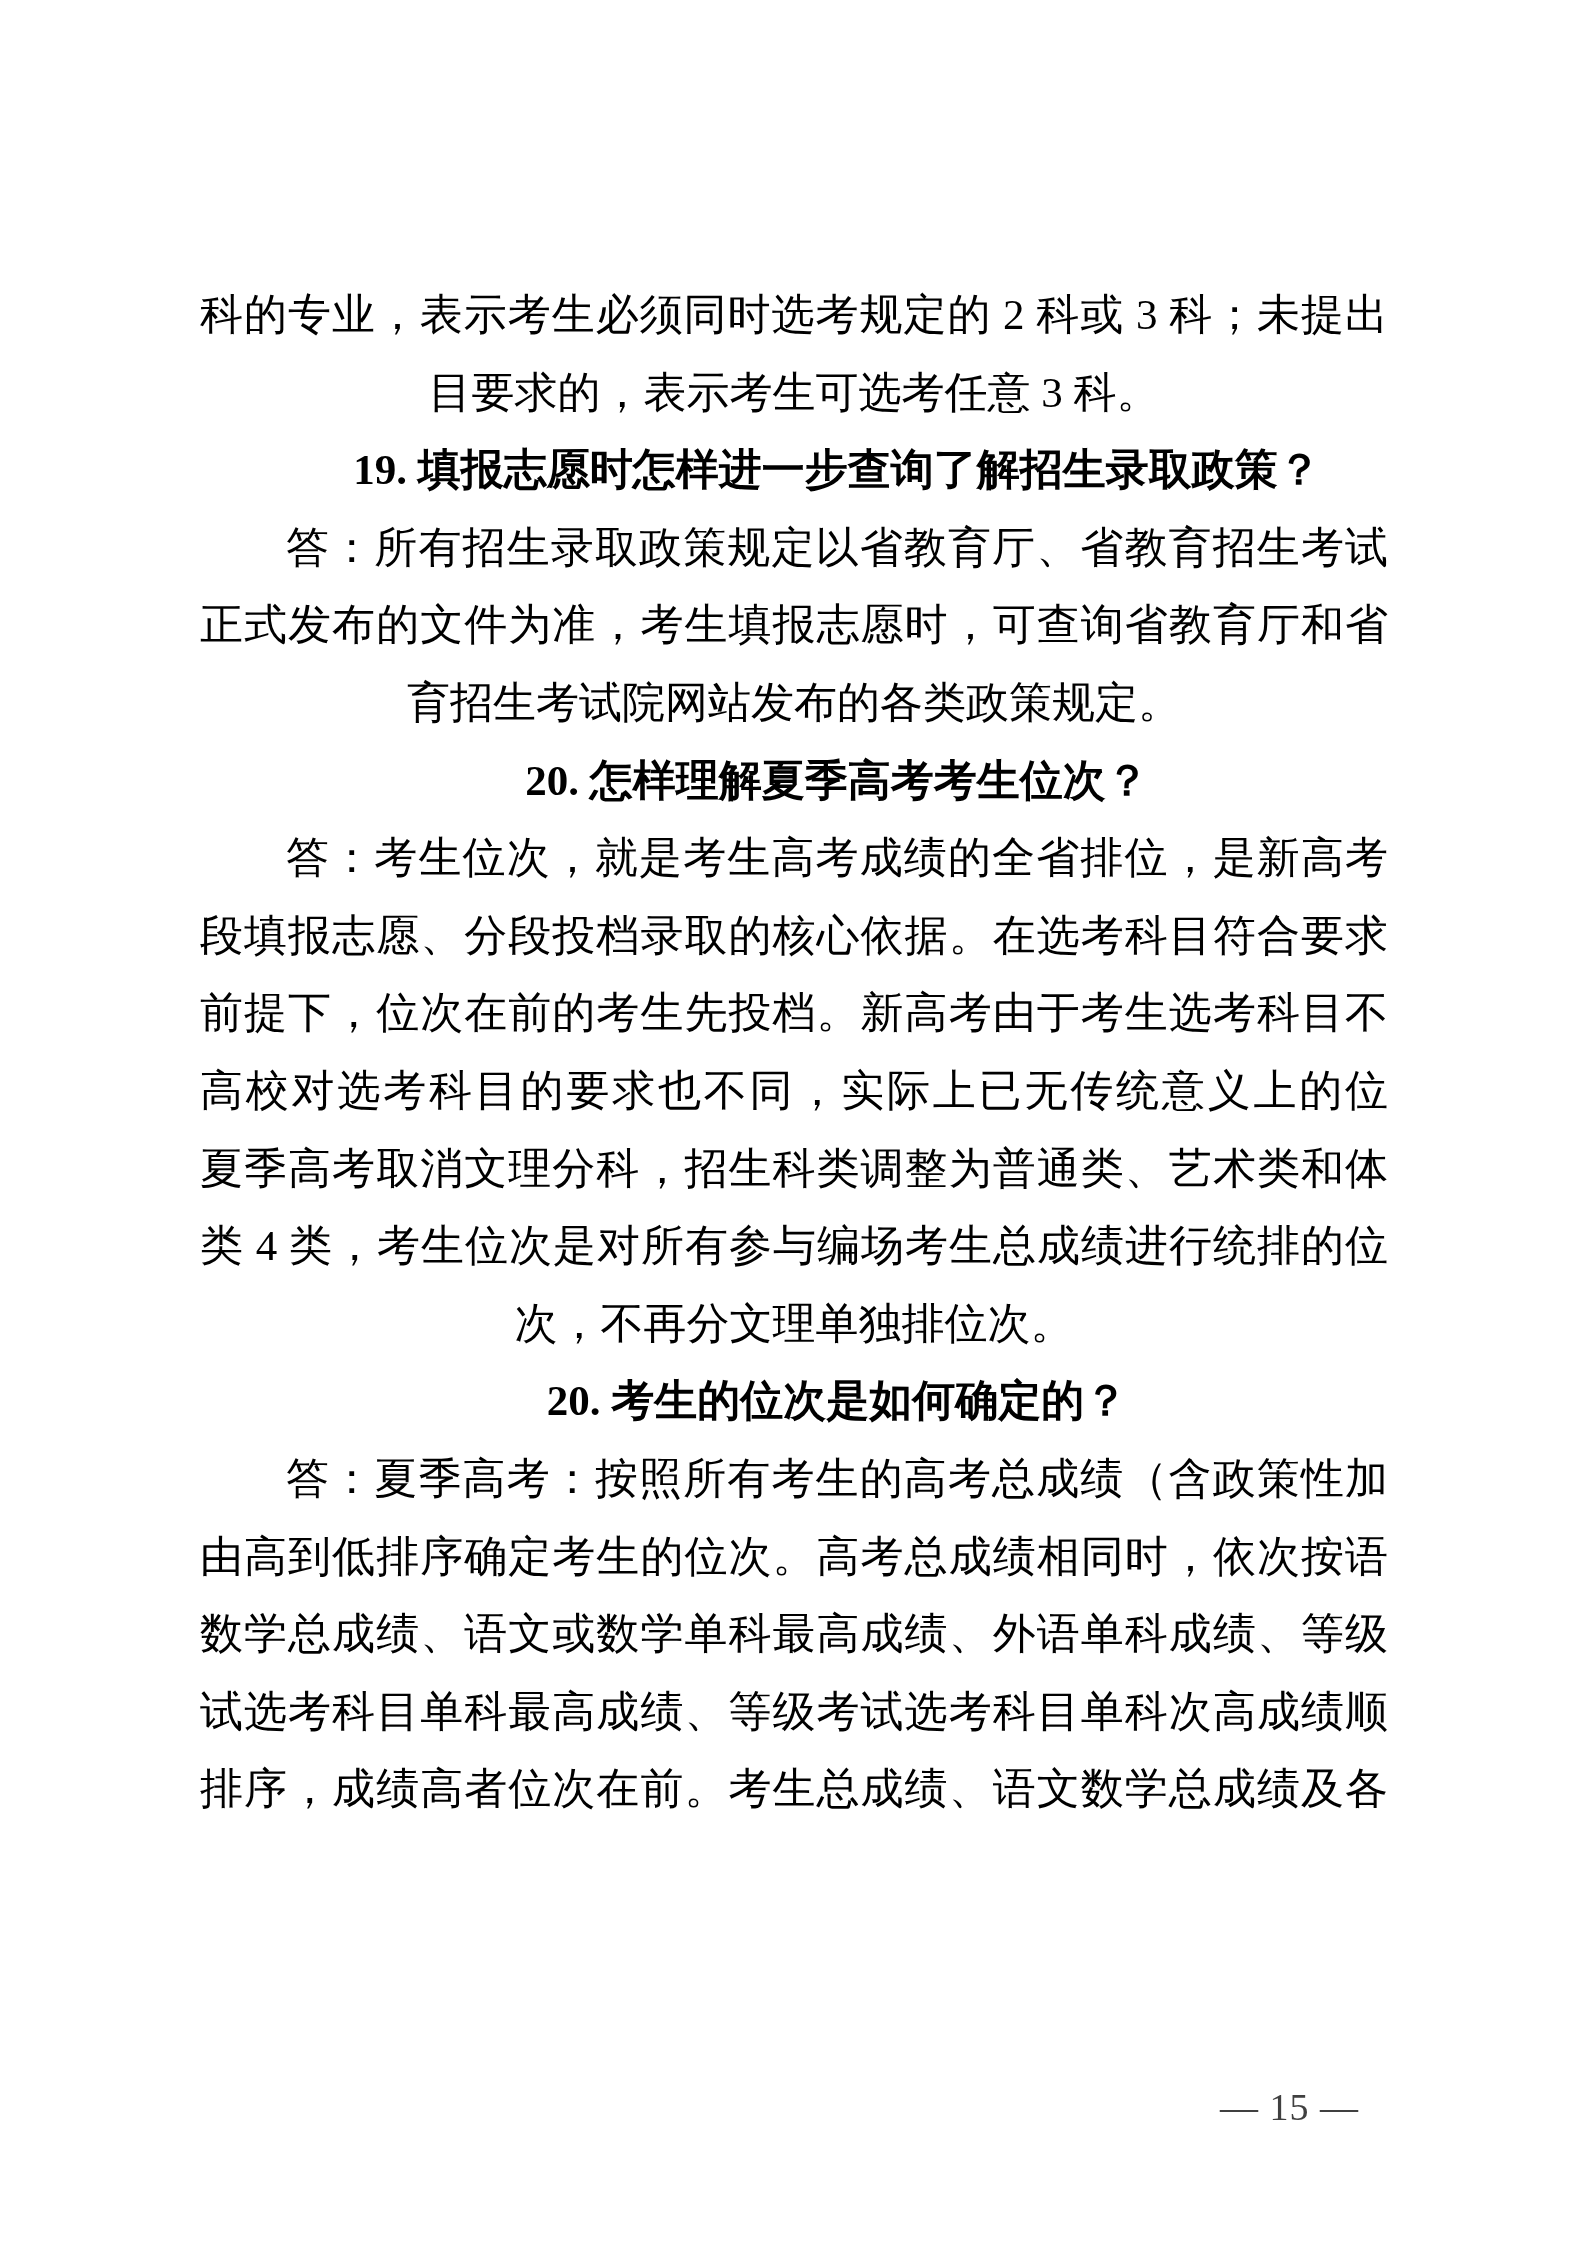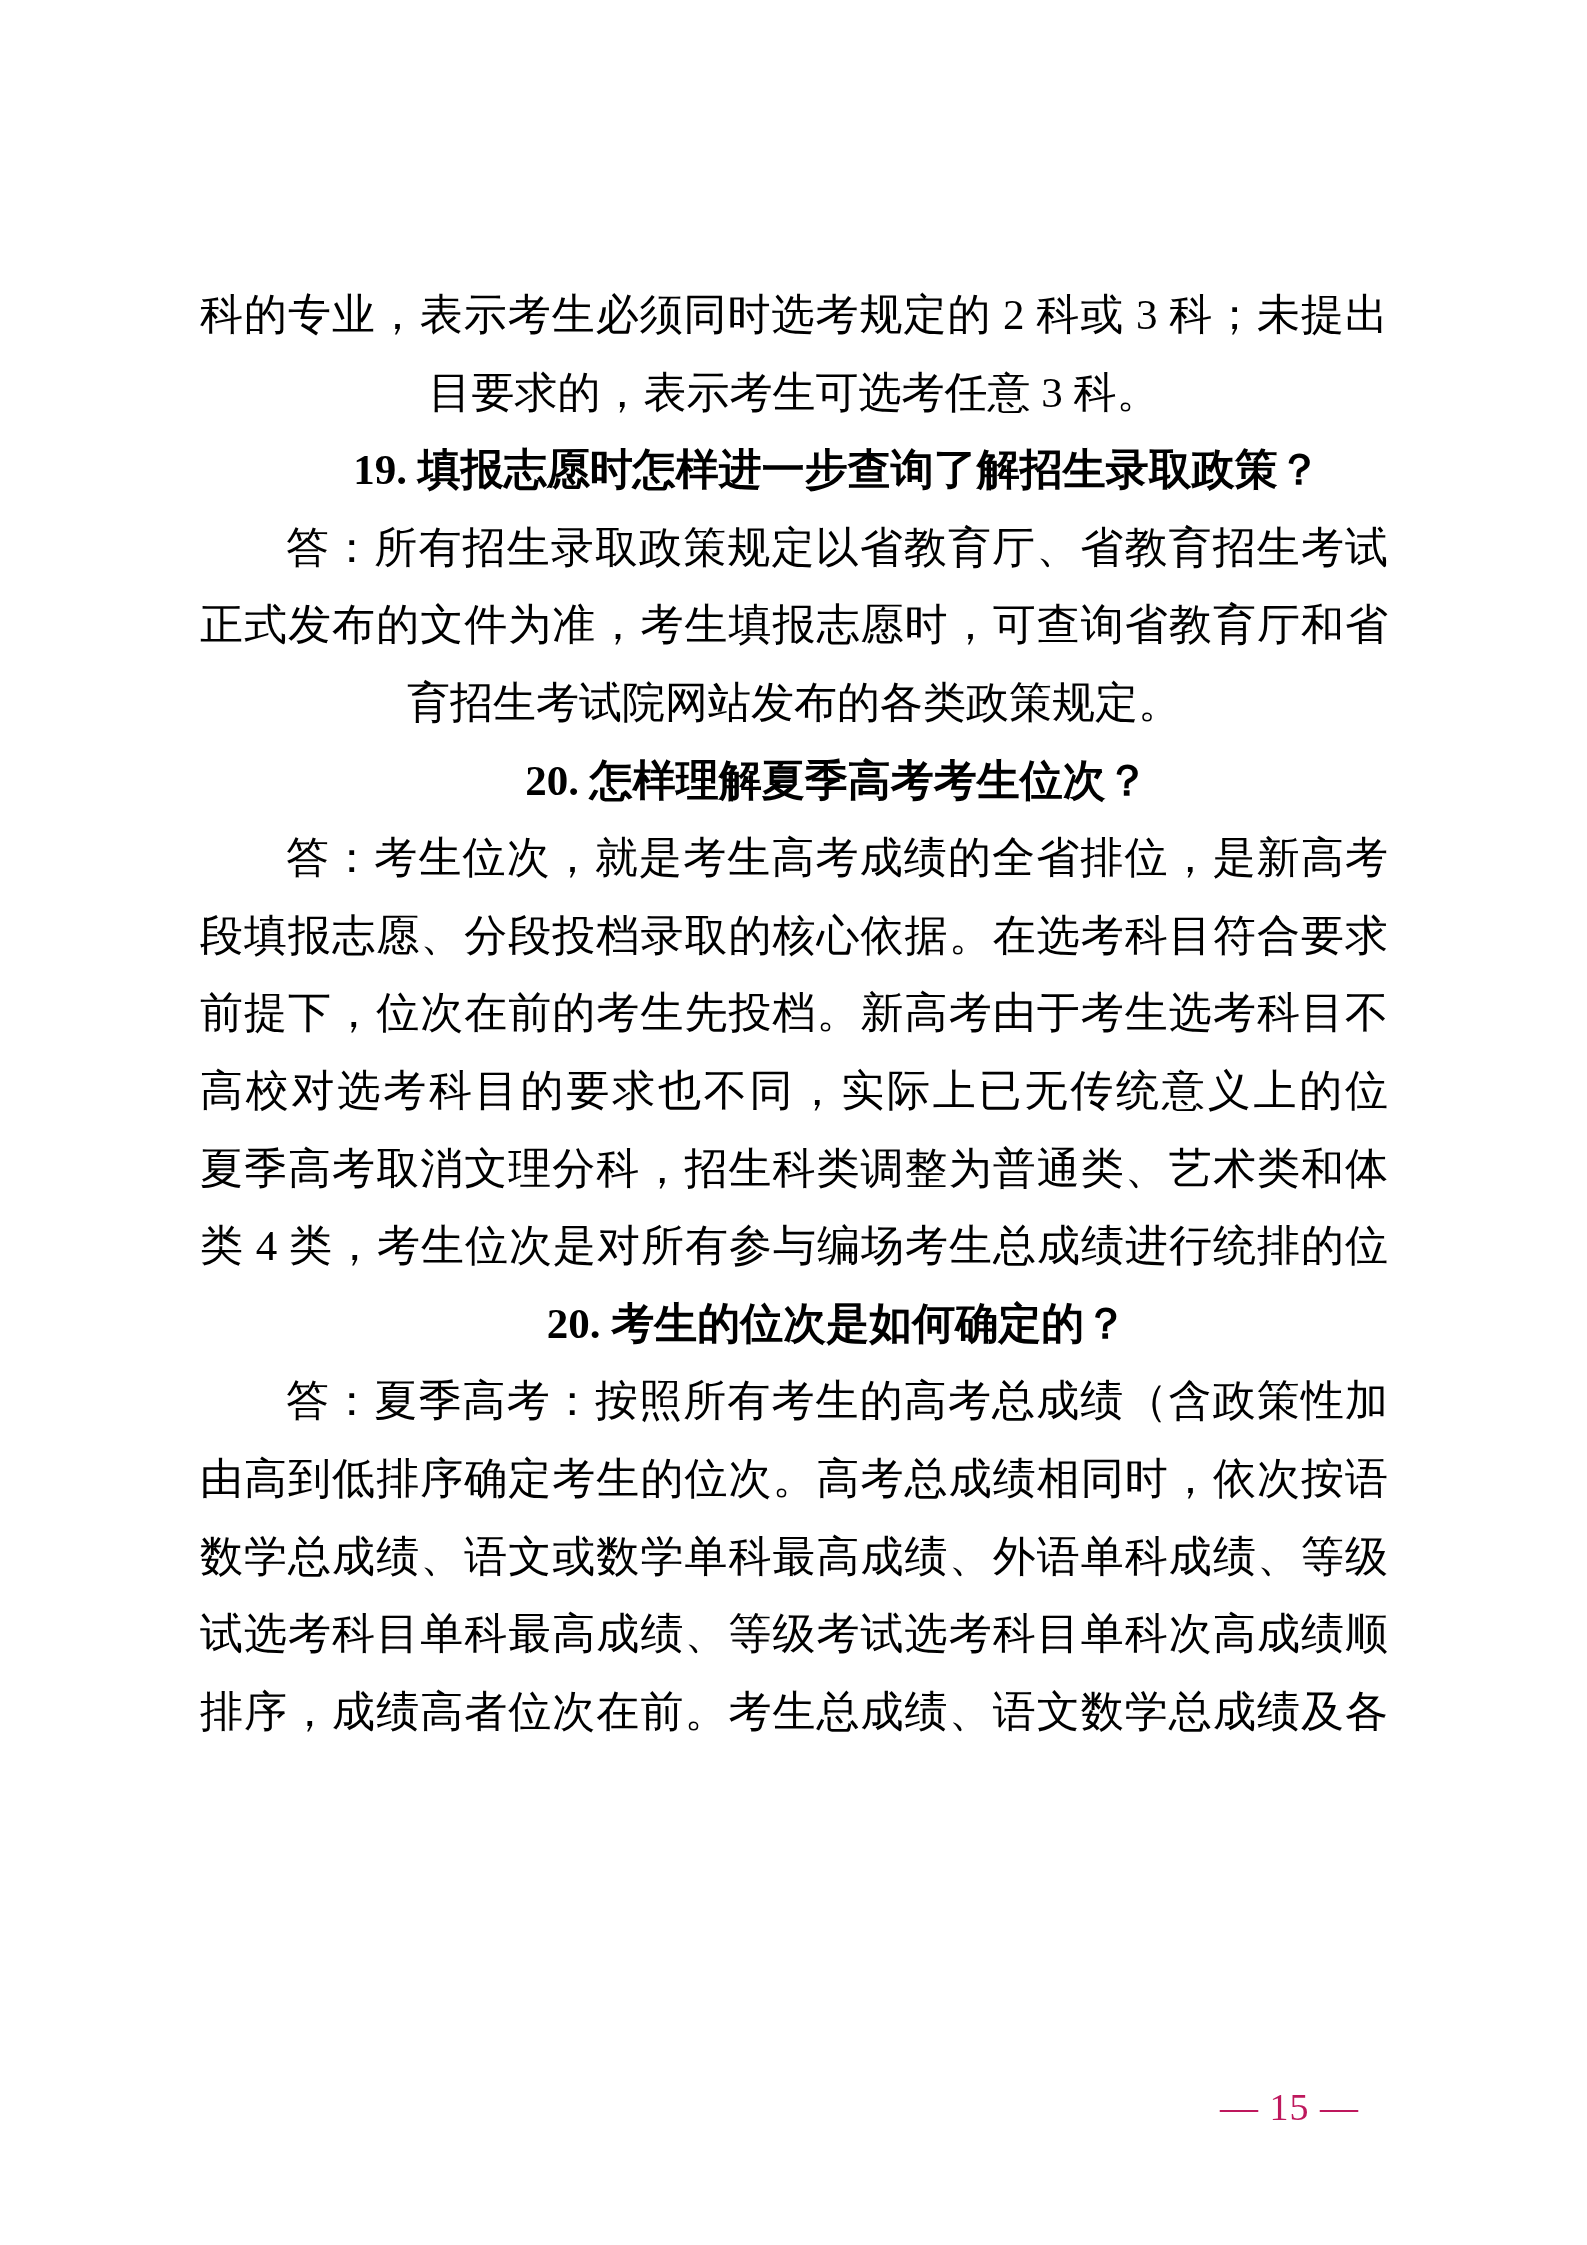--- a/index.html
+++ b/index.html
@@ -40,41 +40,42 @@
   .heading {
     font-weight: bold;
   }
   .footer {
     position: absolute;
     left: 1220px;
     top: 2085px;
     font-size: 38px;
     line-height: 44px;
     letter-spacing: 1px;
-    color: #be185d;
+    color: #404040;
   }
 </style>
 </head>
 <body>
 
 <div class="page">
   <div class="text-block">
     <div class="line fill">科的专业，表示考生必须同时选考规定的 2 科或 3 科；未提出科</div>
     <div class="line">目要求的，表示考生可选考任意 3 科。</div>
     <div class="line heading indent">19. 填报志愿时怎样进一步查询了解招生录取政策？</div>
     <div class="line indent fill">答：所有招生录取政策规定以省教育厅、省教育招生考试院</div>
     <div class="line fill">正式发布的文件为准，考生填报志愿时，可查询省教育厅和省教</div>
     <div class="line">育招生考试院网站发布的各类政策规定。</div>
     <div class="line heading indent">20. 怎样理解夏季高考考生位次？</div>
     <div class="line indent fill">答：考生位次，就是考生高考成绩的全省排位，是新高考分</div>
     <div class="line fill">段填报志愿、分段投档录取的核心依据。在选考科目符合要求的</div>
     <div class="line fill">前提下，位次在前的考生先投档。新高考由于考生选考科目不同，</div>
     <div class="line fill">高校对选考科目的要求也不同，实际上已无传统意义上的位次。</div>
     <div class="line fill">夏季高考取消文理分科，招生科类调整为普通类、艺术类和体育</div>
     <div class="line fill">类 4 类，考生位次是对所有参与编场考生总成绩进行统排的位</div>
+    <div class="line">次，不再分文理单独排位次。</div>
     <div class="line heading indent">20. 考生的位次是如何确定的？</div>
     <div class="line indent fill">答：夏季高考：按照所有考生的高考总成绩（含政策性加分），</div>
     <div class="line fill">由高到低排序确定考生的位次。高考总成绩相同时，依次按语文</div>
     <div class="line fill">数学总成绩、语文或数学单科最高成绩、外语单科成绩、等级考</div>
     <div class="line fill">试选考科目单科最高成绩、等级考试选考科目单科次高成绩顺序</div>
     <div class="line fill">排序，成绩高者位次在前。考生总成绩、语文数学总成绩及各单</div>
   </div>
 
   <div class="footer">— 15 —</div>
 </div>

